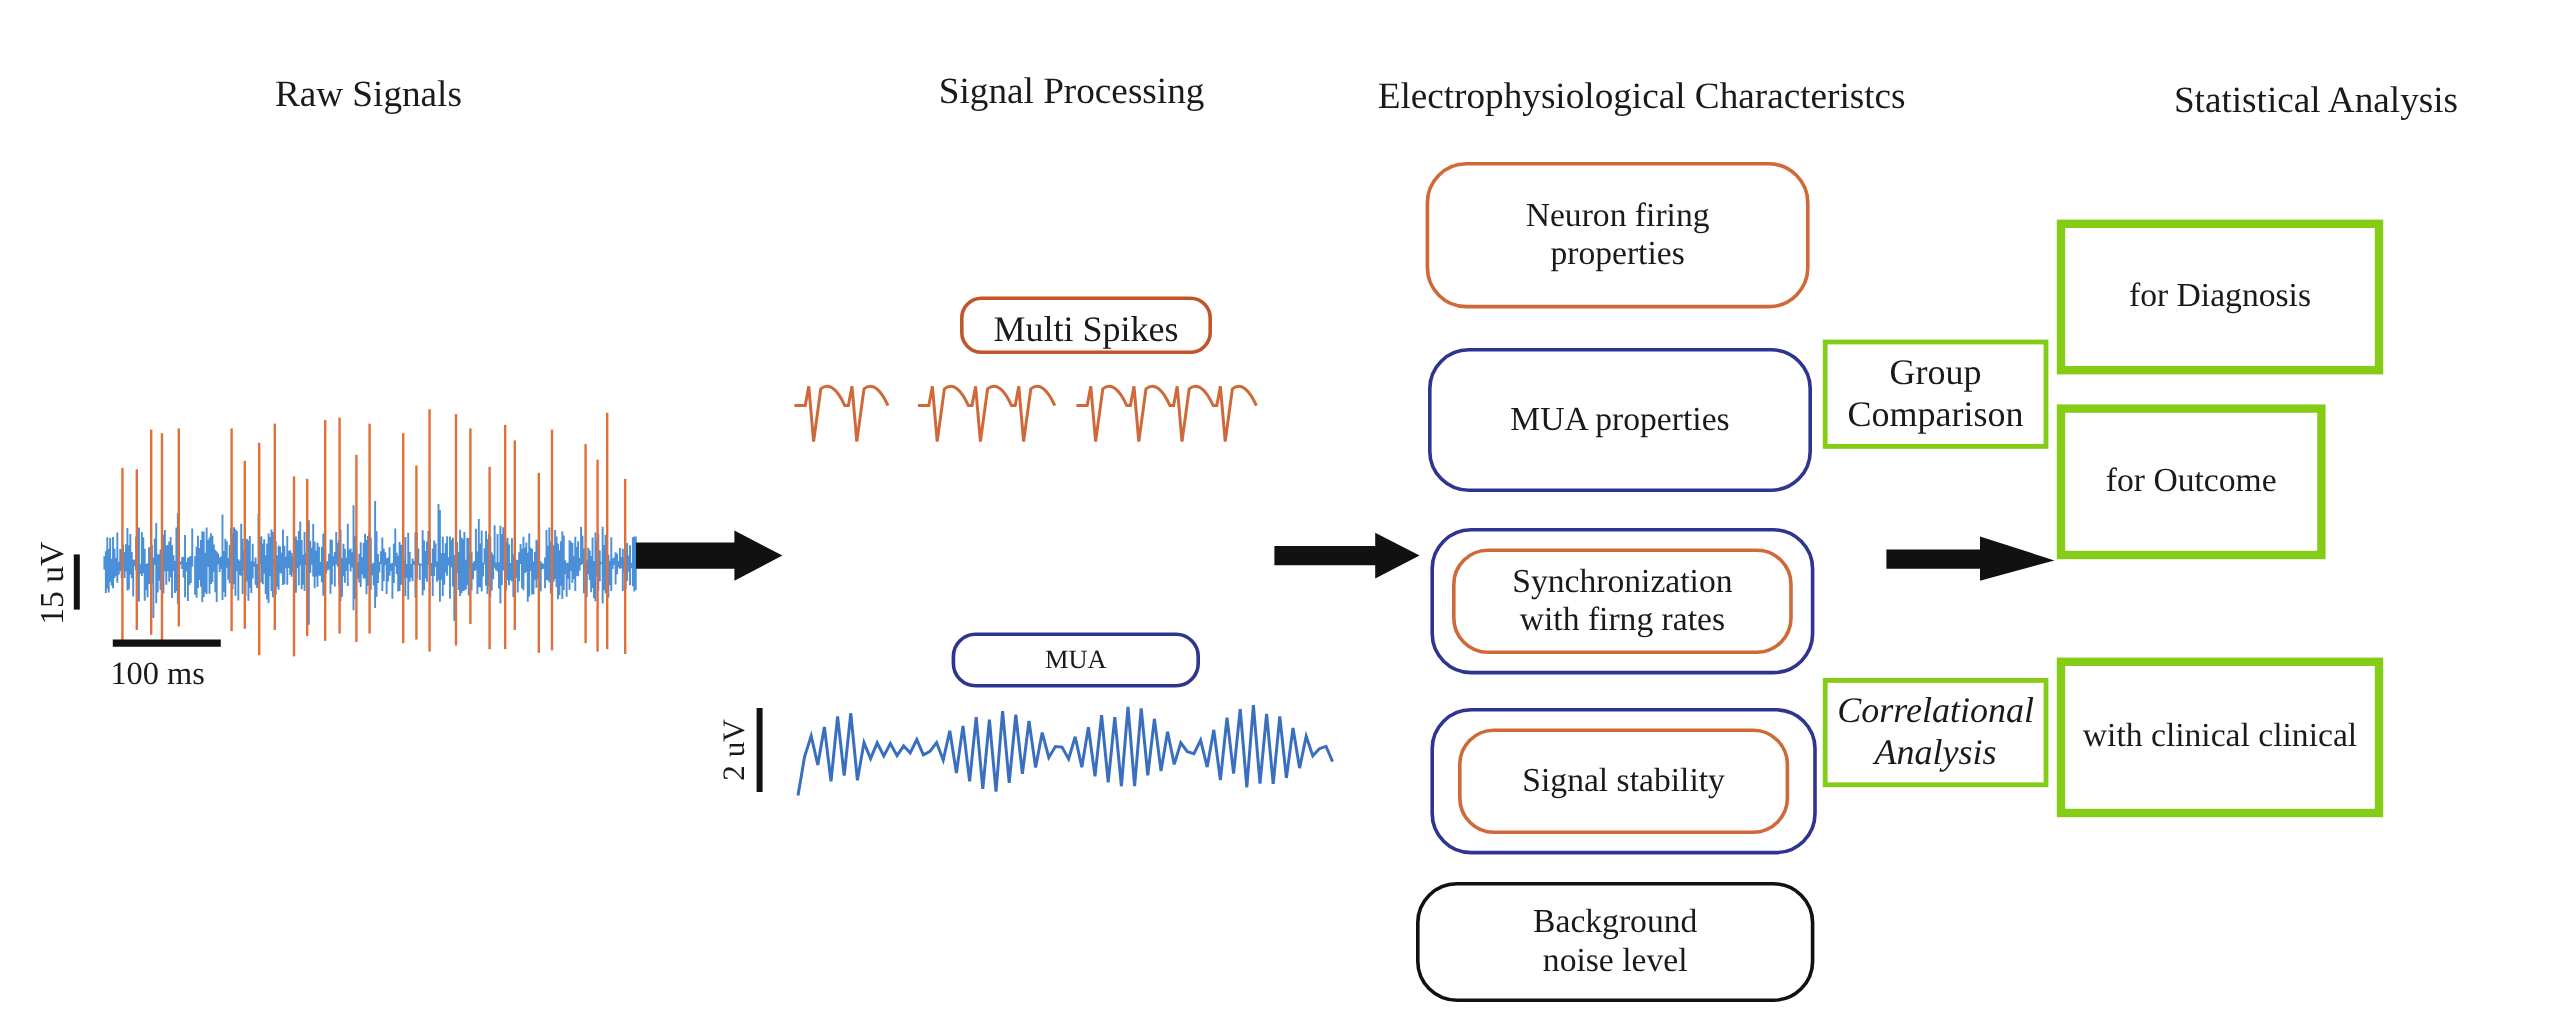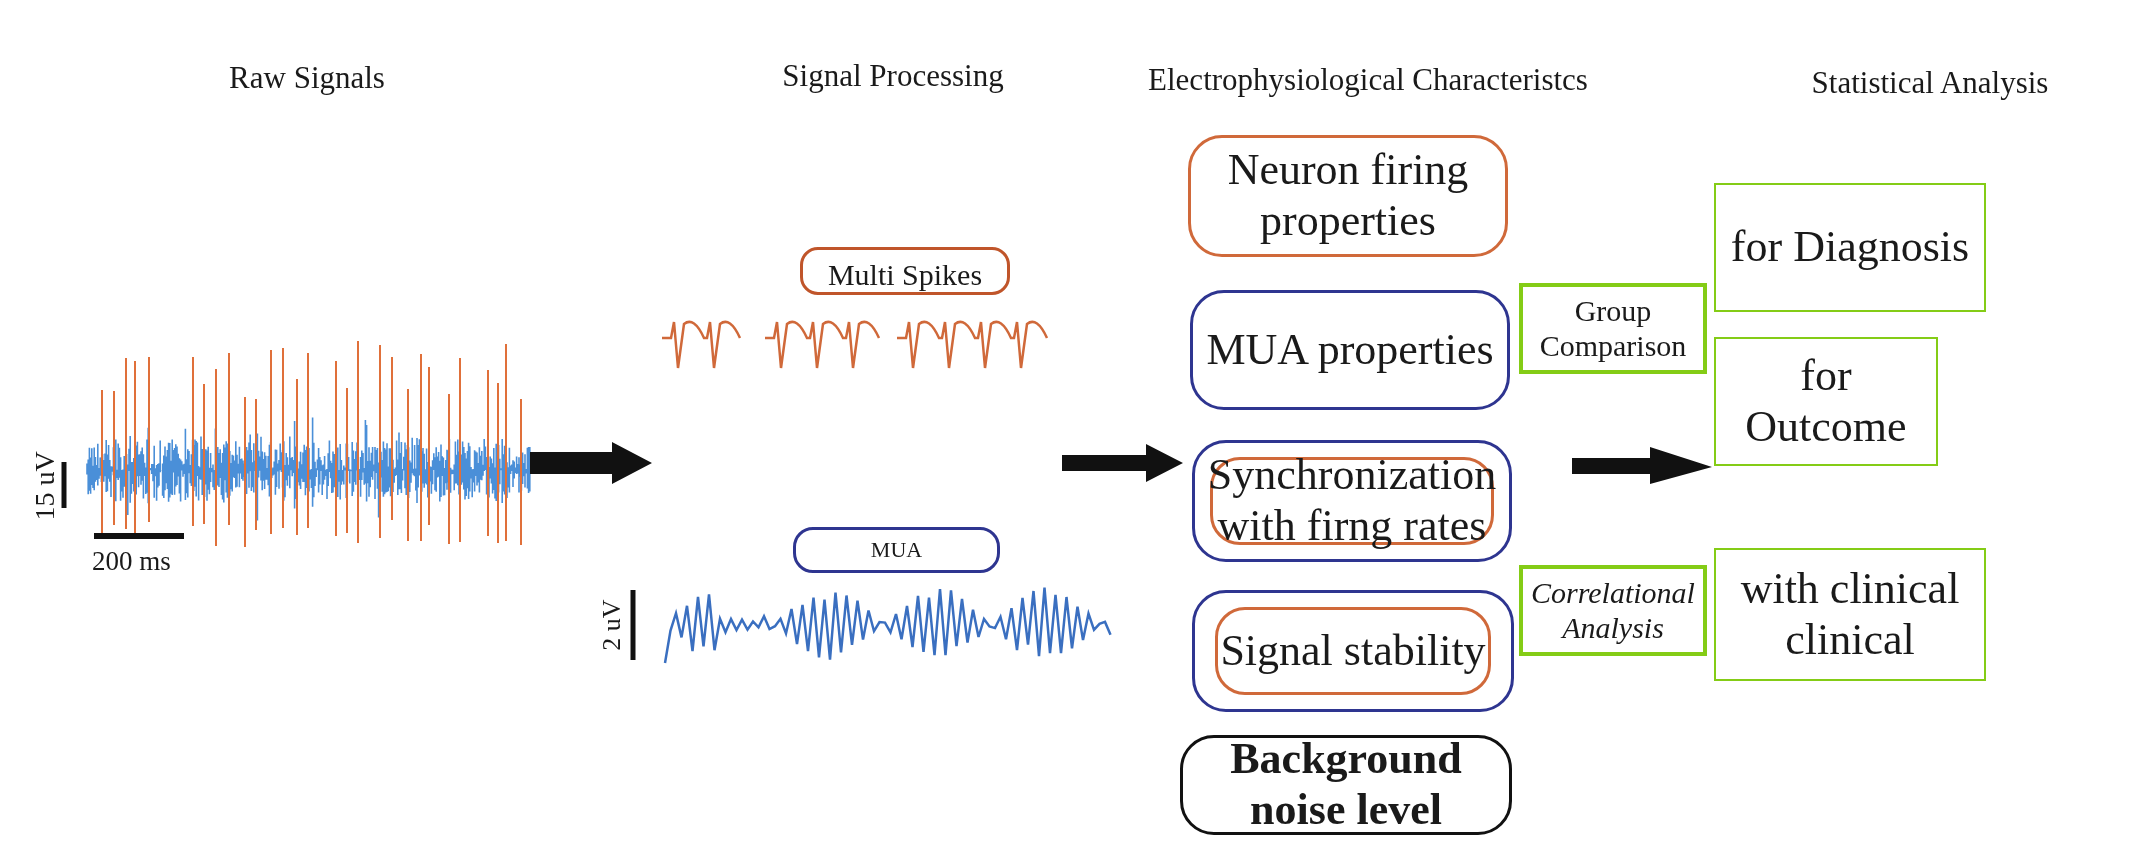--- a/index.html
+++ b/index.html
@@ -1,26 +1,26 @@
 <!DOCTYPE html>
 <html><head>
 <meta charset="utf-8">
 <style>
   html, body { margin:0; padding:0; background:#ffffff; }
   body { width:2138px; height:851px; position:relative; overflow:hidden;
          font-family:"Liberation Serif","DejaVu Serif",serif; color:#1a1a1a; }
   .abs { position:absolute; }
   .header { font-size:31px; white-space:nowrap; transform:translateX(-50%); }
   .box { position:absolute; box-sizing:border-box; display:flex; align-items:center;
-         justify-content:center; text-align:center; font-size:44px; line-height:1.15; background:transparent; }
+         justify-content:center; text-align:center; font-size:28px; line-height:1.15; background:transparent; }
   .rbox { border-radius:34px; border-width:3px; border-style:solid; }
   .orange { border-color:#d0693a; }
   .navy { border-color:#2e3590; }
   .black { border-color:#111; }
-  .sq { border:2px solid #84cc16; }
+  .sq { border:7px solid #84cc16; }
   svg { position:absolute; overflow:visible; }
   .vlabel { position:absolute; font-size:28px; transform:rotate(-90deg); transform-origin:center; white-space:nowrap; }
 </style>
 </head>
 <body>
 
 <div class="abs header" style="left:307px; top:60px;">Raw Signals</div>
 <div class="abs header" style="left:893px; top:58px;">Signal Processing</div>
 <div class="abs header" style="left:1368px; top:62px;">Electrophysiological Characteristcs</div>
 <div class="abs header" style="left:1930px; top:65px;">Statistical Analysis</div>
@@ -57,21 +57,21 @@
       <line x1="460" x2="460" y1="358" y2="542" stroke="#e0703a" stroke-width="2"></line>
       <line x1="488" x2="488" y1="370" y2="536" stroke="#e0703a" stroke-width="2"></line>
       <line x1="498" x2="498" y1="383" y2="543" stroke="#e0703a" stroke-width="2"></line>
       <line x1="506" x2="506" y1="344" y2="541" stroke="#e0703a" stroke-width="2"></line>
       <line x1="521" x2="521" y1="399" y2="545" stroke="#e0703a" stroke-width="2"></line>
     </g>
   <line x1="64" y1="462" x2="64" y2="508" stroke="#111" stroke-width="5"></line>
   <line x1="94" y1="536" x2="184" y2="536" stroke="#111" stroke-width="6"></line>
 </svg>
 <div class="vlabel" style="left:10px; top:470px;">15 uV</div>
-<div class="abs" style="left:92px; top:546px; font-size:27px;">200 ms</div>
+<div class="abs" style="left:92px; top:546px; font-size:27px;">100 ms</div>
 
 <svg style="left:0;top:0;" width="2138" height="851">
   <polygon points="530,452 612,452 612,442 652,463 612,484 612,474 530,474" fill="#111"></polygon>
   <polygon points="1062,455 1146,455 1146,444 1183,463 1146,482 1146,471 1062,471" fill="#111"></polygon>
   <polygon points="1572,458 1650,458 1650,447 1712,467 1650,484 1650,474 1572,474" fill="#111"></polygon>
 </svg>
 
 <div class="box rbox" style="left:800px; top:247px; width:210px; height:48px; border-radius:18px; border-color:#c0552a; font-size:30px;align-items:flex-end;">
   <span>Multi Spikes</span>
 </div>
@@ -105,21 +105,21 @@
         <div>Synchronization</div>
         <div>with firng rates</div>
       </div>
   </div>
 </div>
 <div class="box rbox navy" style="left:1192px; top:590px; width:322px; height:122px;">
   <div class="box rbox orange" style="position:relative; width:276px; height:88px; border-radius:30px;">
     <span>Signal stability</span>
   </div>
 </div>
-<div class="box rbox black" style="left:1180px; top:735px; width:332px; height:100px;font-weight:bold;">
+<div class="box rbox black" style="left:1180px; top:735px; width:332px; height:100px;">
   <div>
       <div>Background</div>
       <div>noise level</div>
     </div>
 </div>
 
 <div class="box sq" style="left:1519px; top:283px; width:188px; height:91px; border-width:4px; font-size:30px;">
   <div>
       <div>Group</div>
       <div>Comparison</div>

